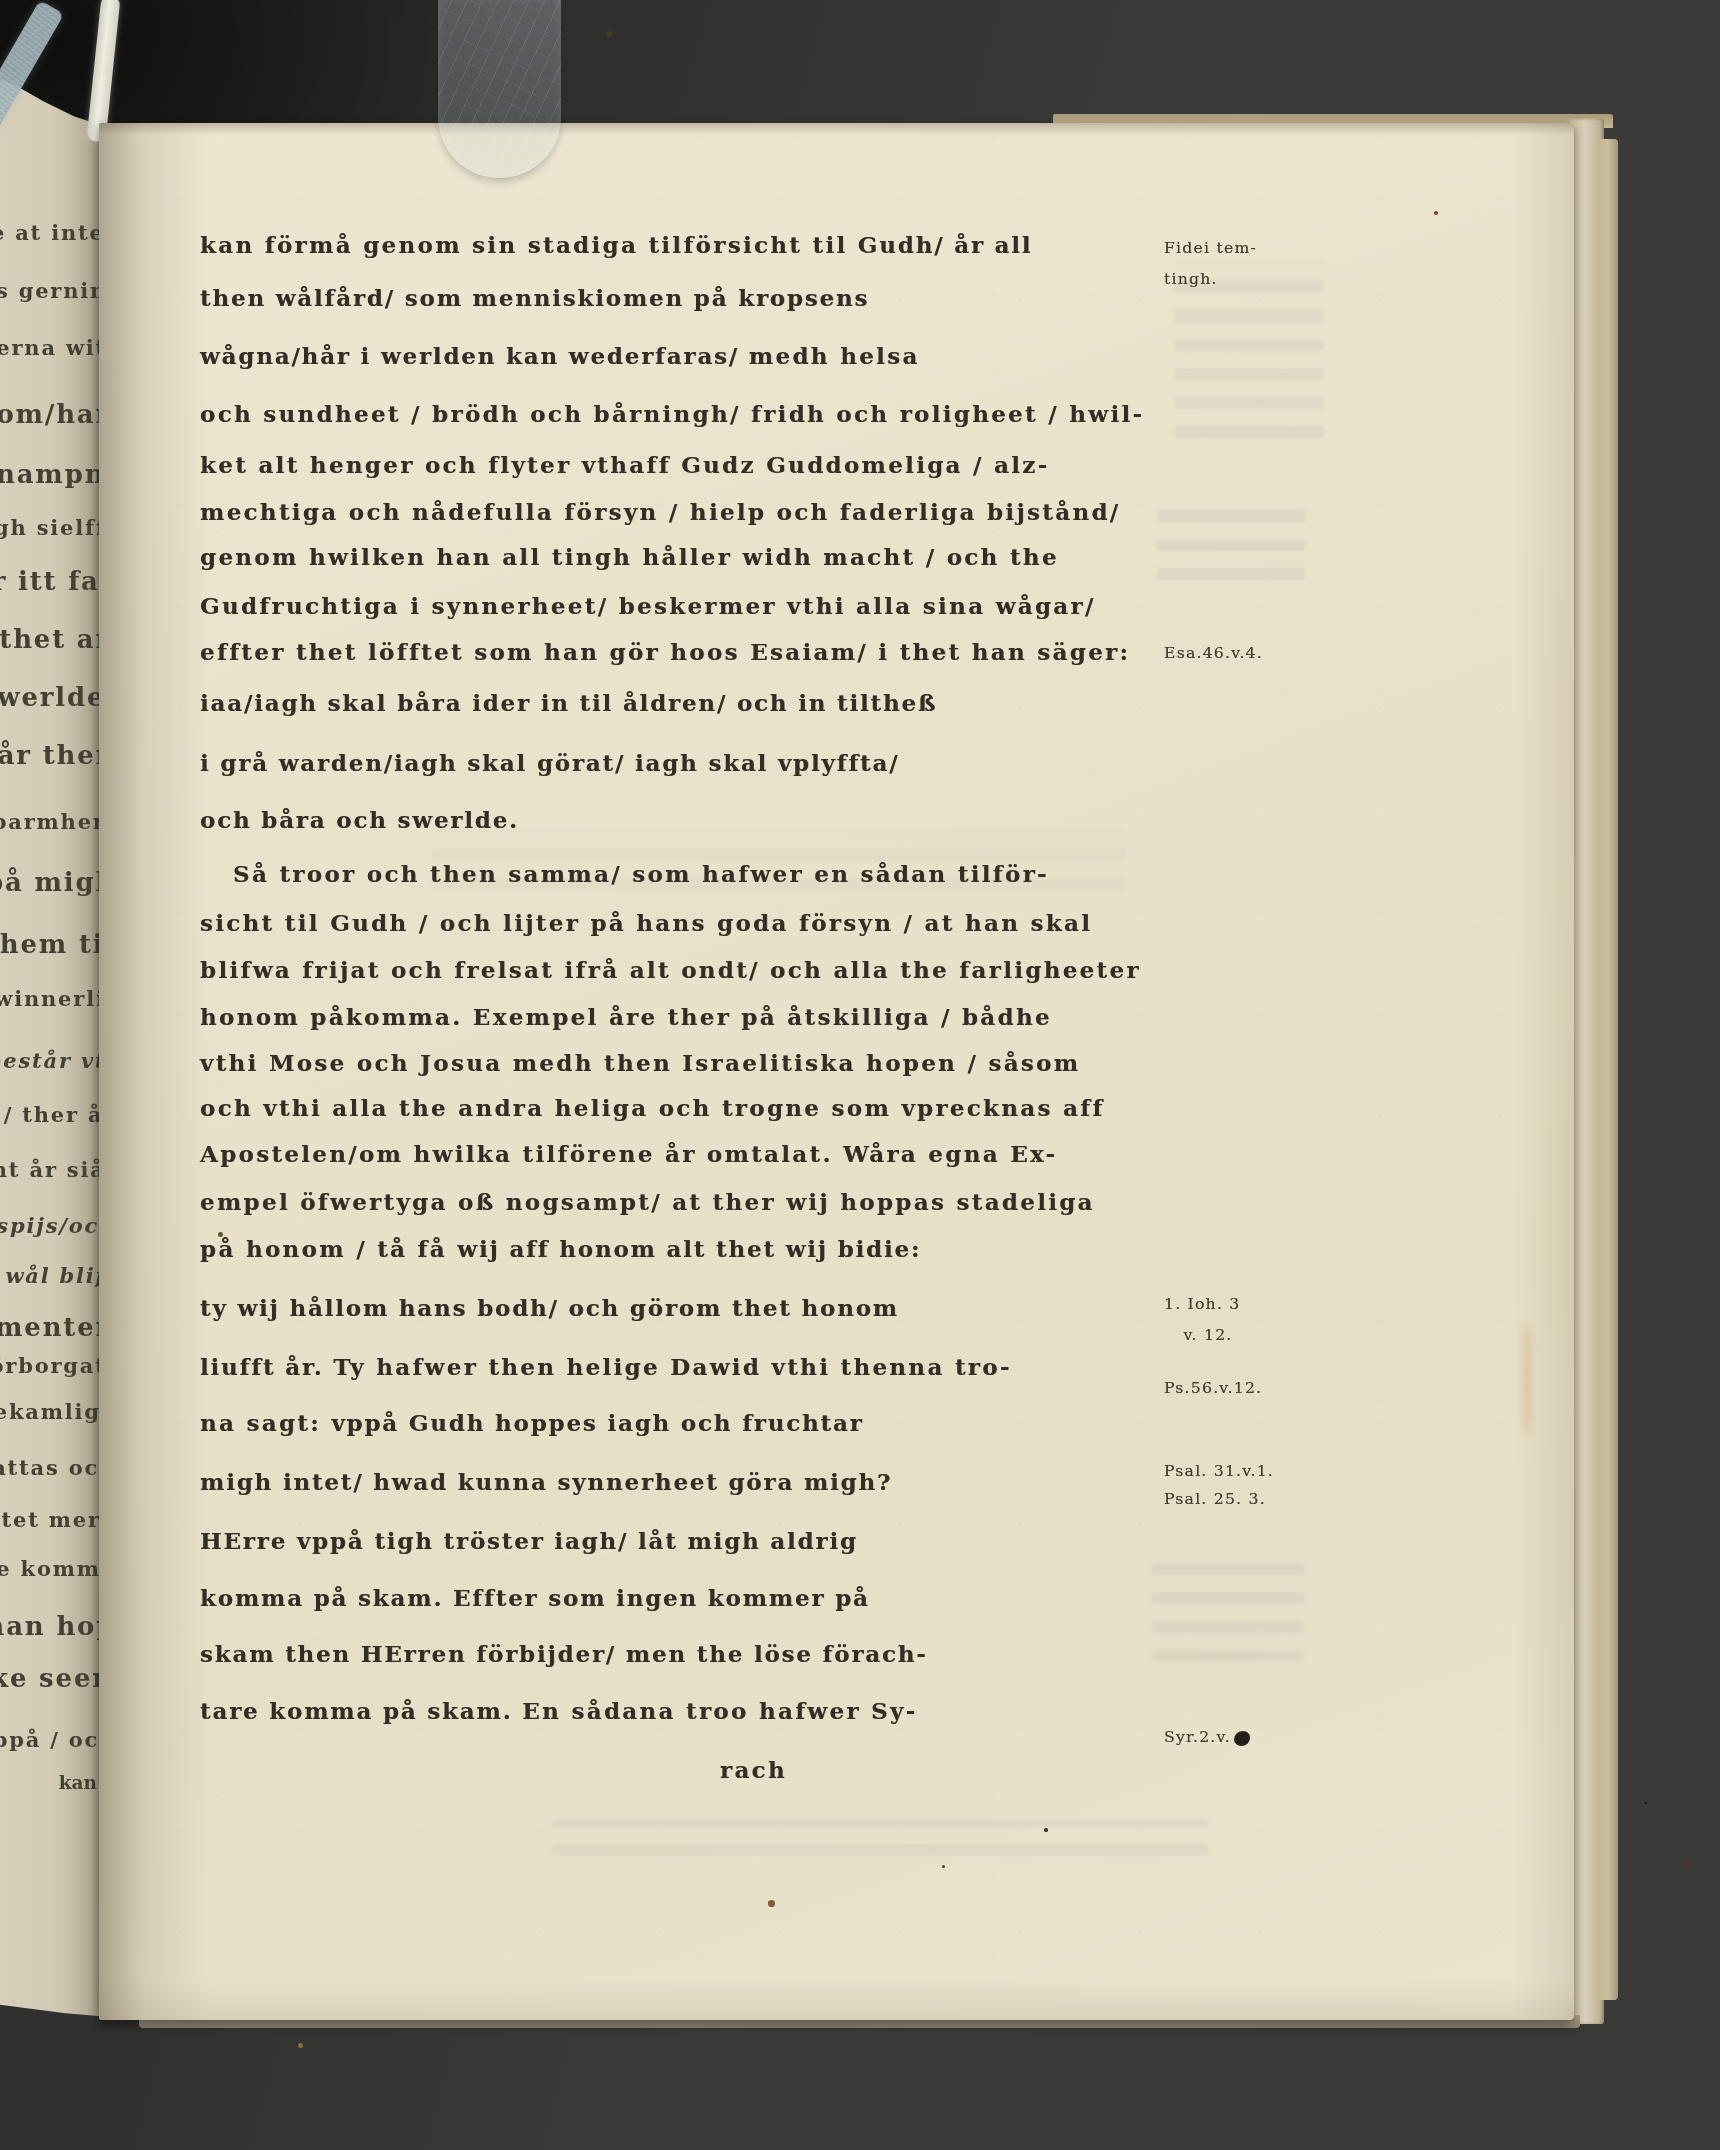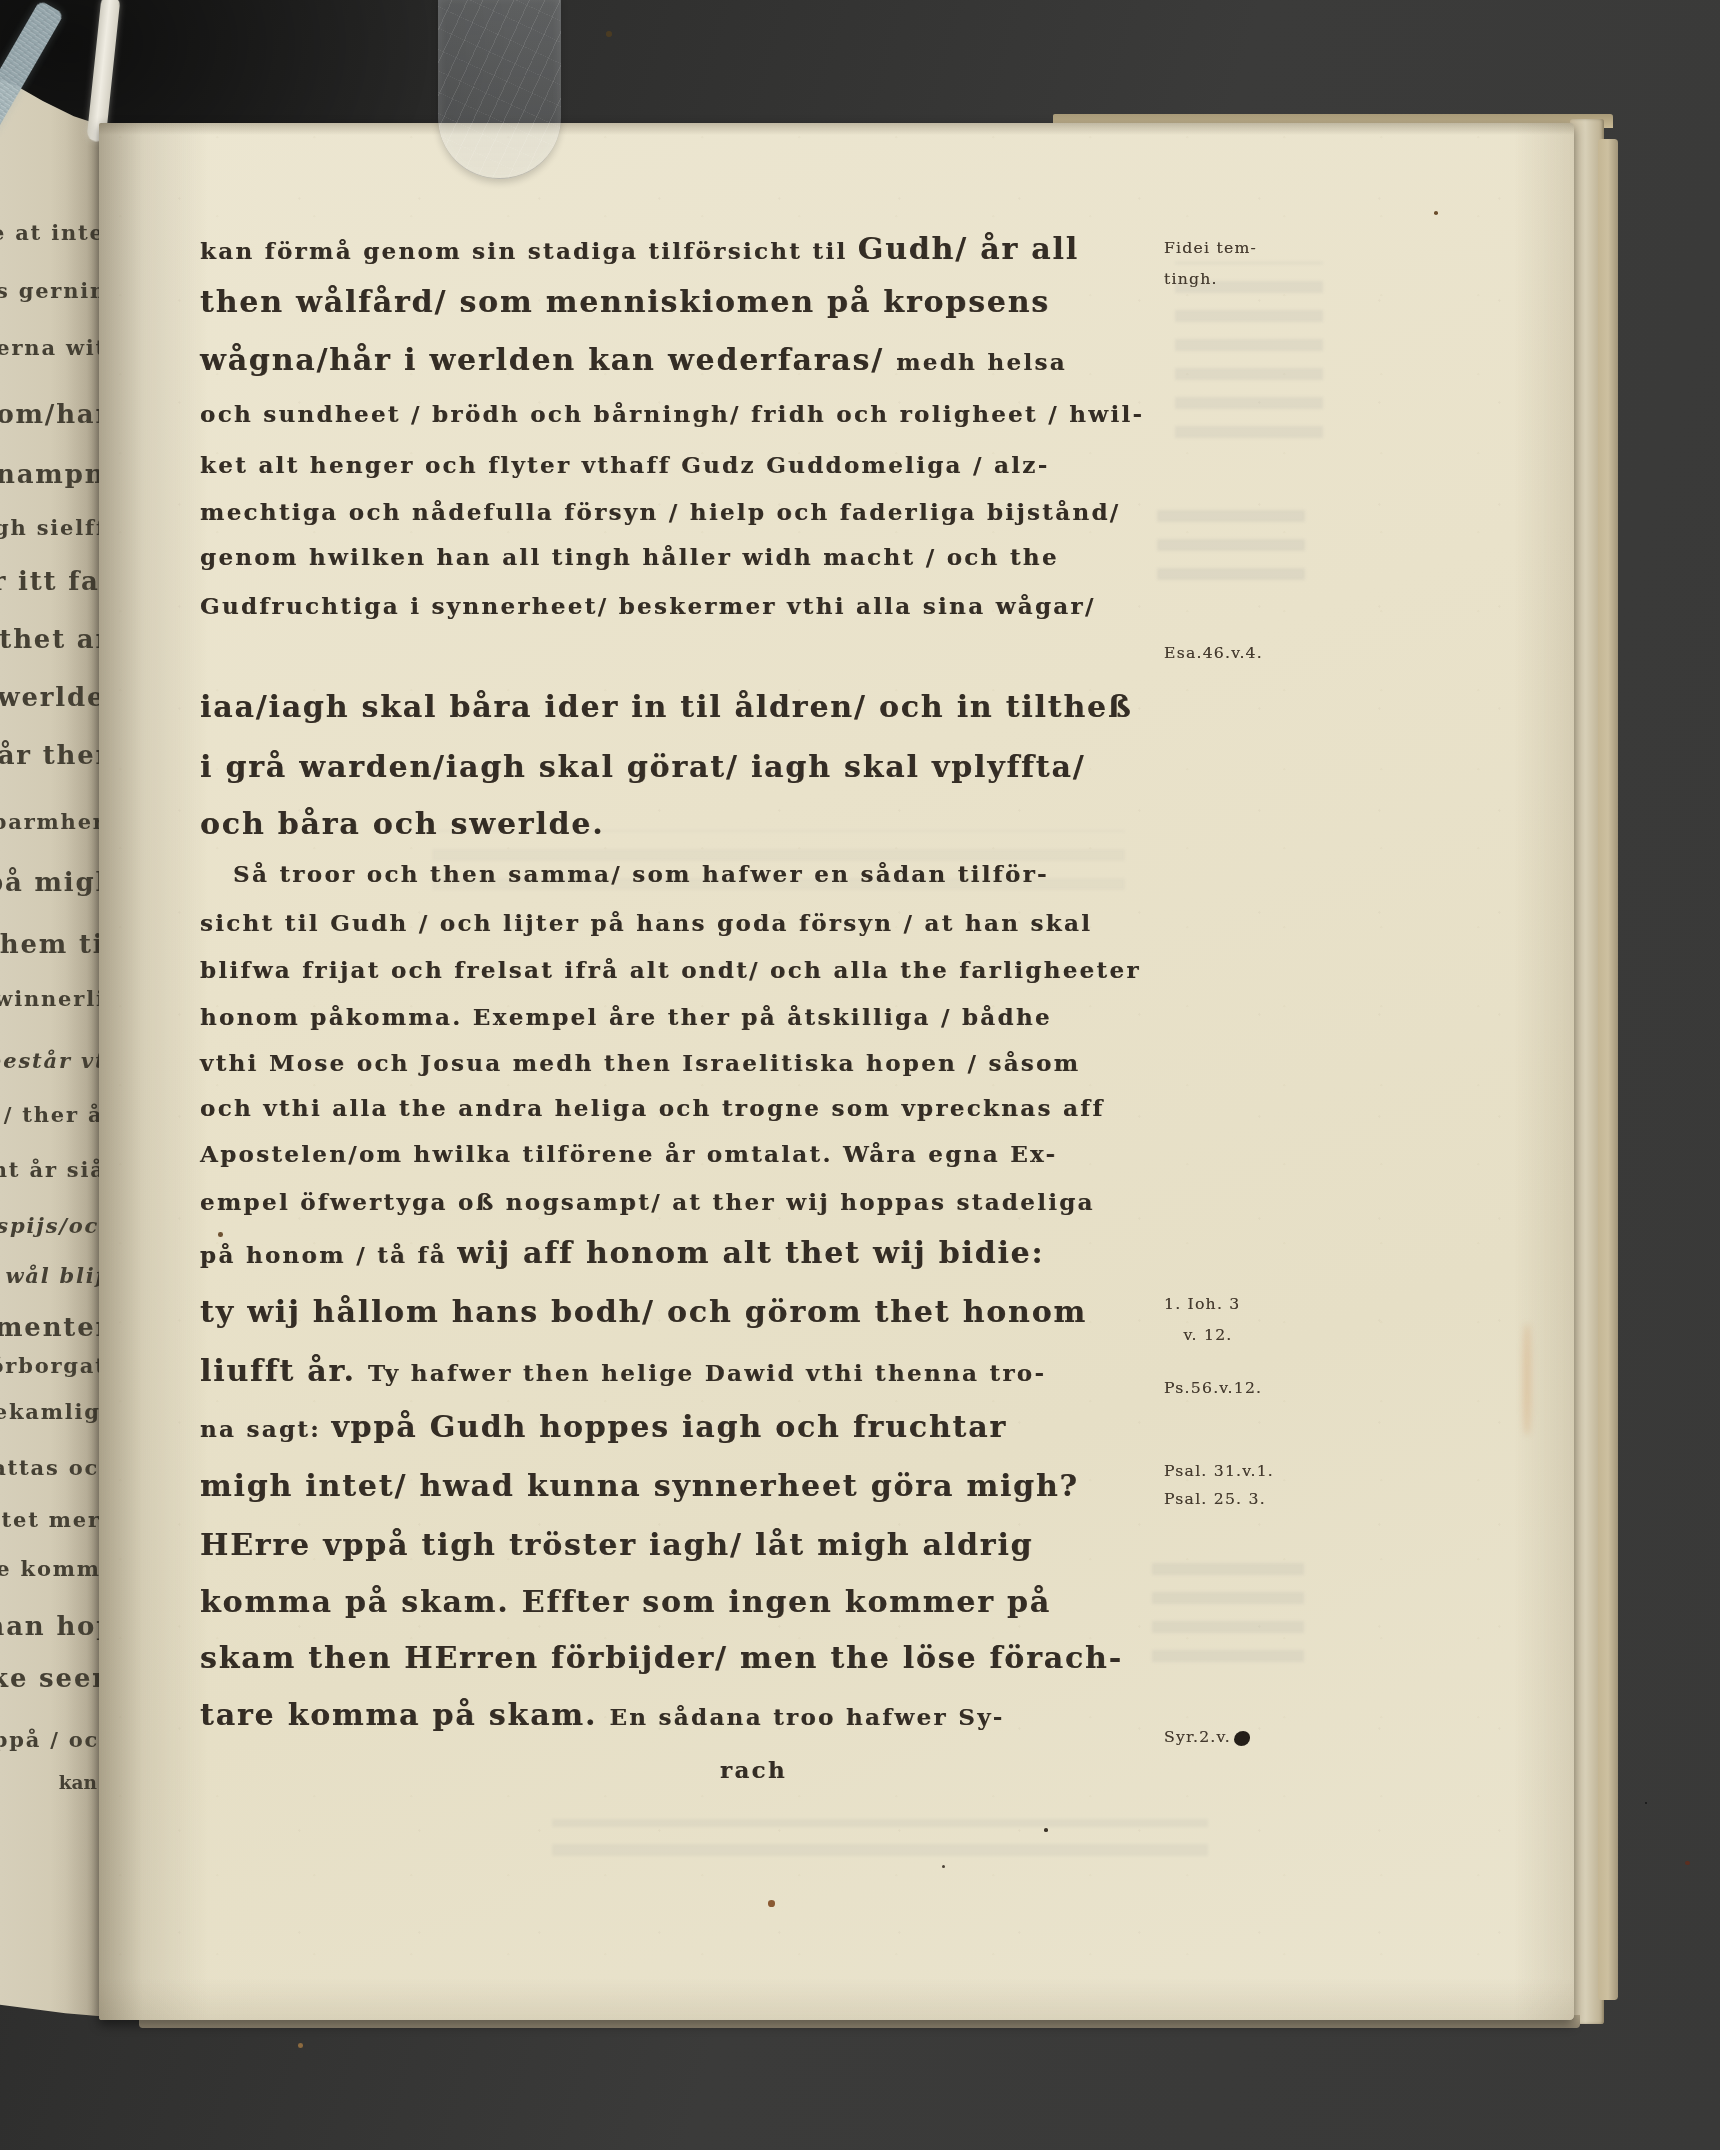--- a/index.html
+++ b/index.html
@@ -55,21 +55,21 @@
   .main-page::before{content:"";position:absolute;inset:0;border-radius:inherit;pointer-events:none;
     background:
       linear-gradient(90deg, rgba(80,68,46,.40), rgba(80,68,46,.12) 44px, transparent 109px),
       linear-gradient(270deg, rgba(120,104,72,.16), transparent 60px),
       linear-gradient(0deg, rgba(110,95,65,.12), transparent 42px),
       linear-gradient(180deg, rgba(80,70,48,.28), transparent 12px);}
   
   .t-line{position:absolute;left:101px;white-space:nowrap;color:#342d25;font-weight:700;
     text-shadow:0.3px 0.4px 0.4px rgba(45,33,22,.45);z-index:5;}
   .sz-m{font-size:23px;letter-spacing:2.3px;}
-  .sz-l{font-size:30px;letter-spacing:1.8px;}
+  .sz-l{font-size:23px;letter-spacing:1.8px;}
   .indent{padding-left:33px;}
   .cw-main{left:621px;}
   
   .m-note{position:absolute;left:1065px;white-space:nowrap;color:#43392e;font-weight:400;
     font-size:15.7px;letter-spacing:1.2px;line-height:30.5px;z-index:5;text-shadow:0 0 0.5px rgba(60,45,30,.5);}
   .mn2{padding-left:19.4px;}
   .blot{display:inline-block;width:16.6px;height:15px;background:#241f19;border-radius:58% 42% 55% 45%;
     vertical-align:middle;margin-left:2.8px;}
   
   .ghost{position:absolute;z-index:4;filter:blur(1.4px);pointer-events:none;
@@ -143,20 +143,21 @@
   <div class="ghost" style="left:453px;top:1696px;width:656px;height:37px;opacity:.4;"></div>
 
   <div class="t-line" style="top:108px"><span class="sz-m">kan förmå genom sin stadiga tilförsicht til </span><span class="sz-l">Gudh/ år all</span></div>
   <div class="t-line" style="top:161px"><span class="sz-l">then wålfård/ som menniskiomen på kropsens</span></div>
   <div class="t-line" style="top:219px"><span class="sz-l">wågna/hår i werlden kan wederfaras/ </span><span class="sz-m">medh helsa</span></div>
   <div class="t-line" style="top:277px"><span class="sz-m">och sundheet / brödh och bårningh/ fridh och roligheet / hwil-</span></div>
   <div class="t-line" style="top:328px"><span class="sz-m">ket alt henger och flyter vthaff Gudz Guddomeliga / alz-</span></div>
   <div class="t-line" style="top:375px"><span class="sz-m">mechtiga och nådefulla försyn / hielp och faderliga bijstånd/</span></div>
   <div class="t-line" style="top:420px"><span class="sz-m">genom hwilken han all tingh håller widh macht / och the</span></div>
   <div class="t-line" style="top:469px"><span class="sz-m">Gudfruchtiga i synnerheet/ beskermer vthi alla sina wågar/</span></div>
+  <div class="t-line" style="top:515px"><span class="sz-m">effter thet löfftet som han gör hoos Esaiam/ i thet han säger:</span></div>
   <div class="t-line" style="top:566px"><span class="sz-l">iaa/iagh skal båra ider in til åldren/ och in tiltheß</span></div>
   <div class="t-line" style="top:626px"><span class="sz-l">i grå warden/iagh skal görat/ iagh skal vplyffta/</span></div>
   <div class="t-line" style="top:683px"><span class="sz-l">och båra och swerlde.</span></div>
   <div class="t-line indent" style="top:737px"><span class="sz-m">Så troor och then samma/ som hafwer en sådan tilför-</span></div>
   <div class="t-line" style="top:786px"><span class="sz-m">sicht til Gudh / och lijter på hans goda försyn / at han skal</span></div>
   <div class="t-line" style="top:880px"><span class="sz-m">honom påkomma.   Exempel åre ther på åtskilliga / bådhe</span></div>
   <div class="t-line" style="top:833px"><span class="sz-m">blifwa frijat och frelsat ifrå alt ondt/ och alla the farligheeter</span></div>
   <div class="t-line" style="top:926px"><span class="sz-m">vthi Mose och Josua medh then Israelitiska hopen / såsom</span></div>
   <div class="t-line" style="top:971px"><span class="sz-m">och vthi alla the andra heliga och trogne som vprecknas aff</span></div>
   <div class="t-line" style="top:1017px"><span class="sz-m">Apostelen/om hwilka tilförene år omtalat. Wåra egna Ex-</span></div>

